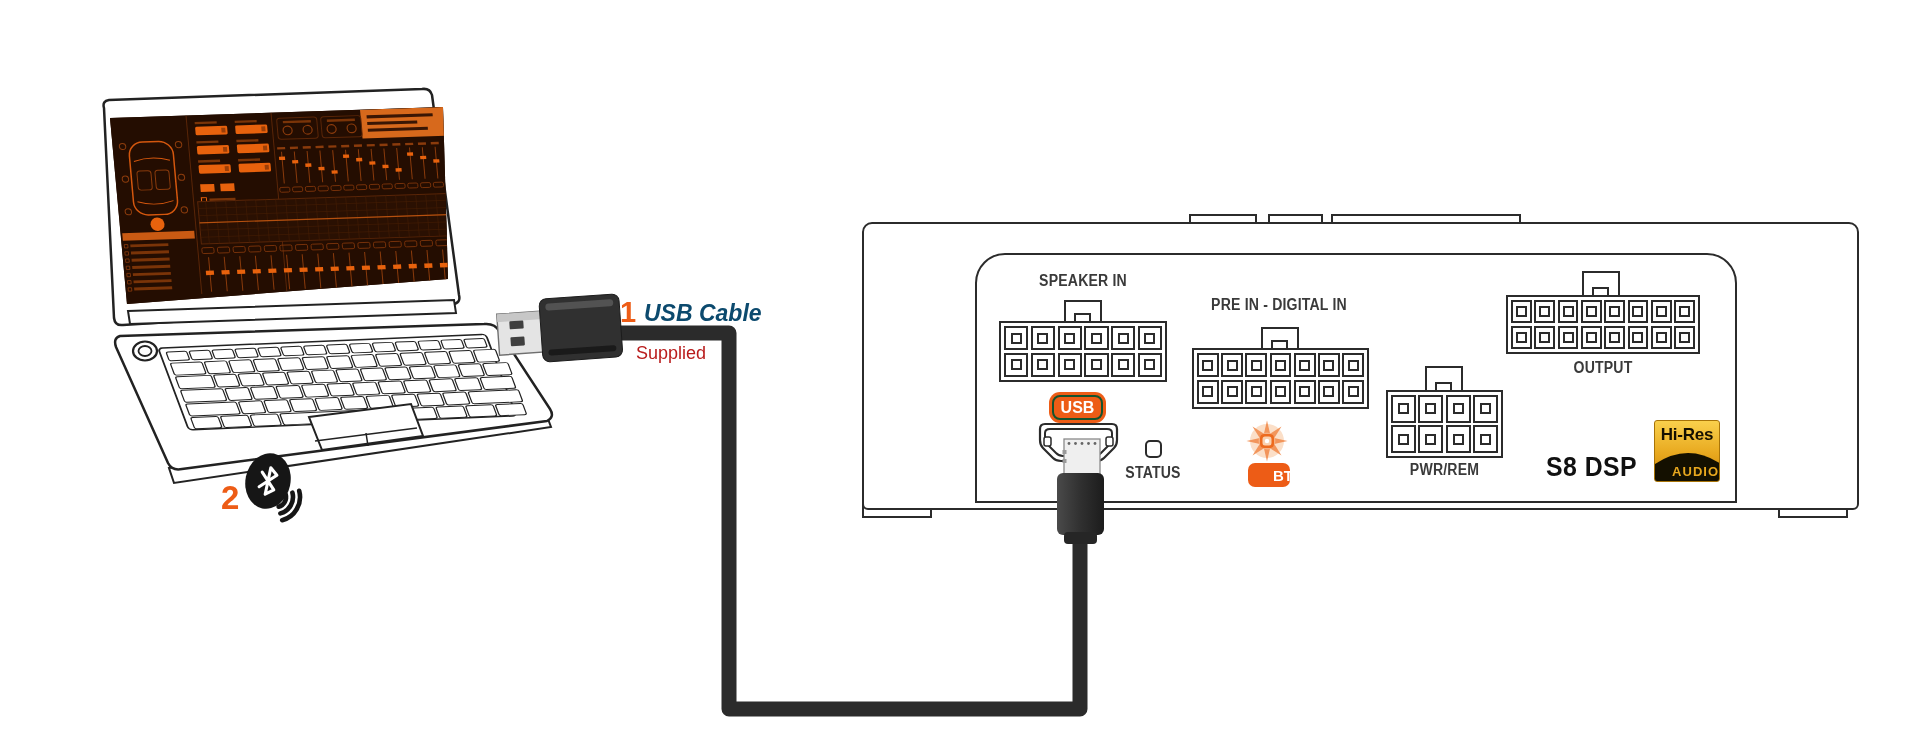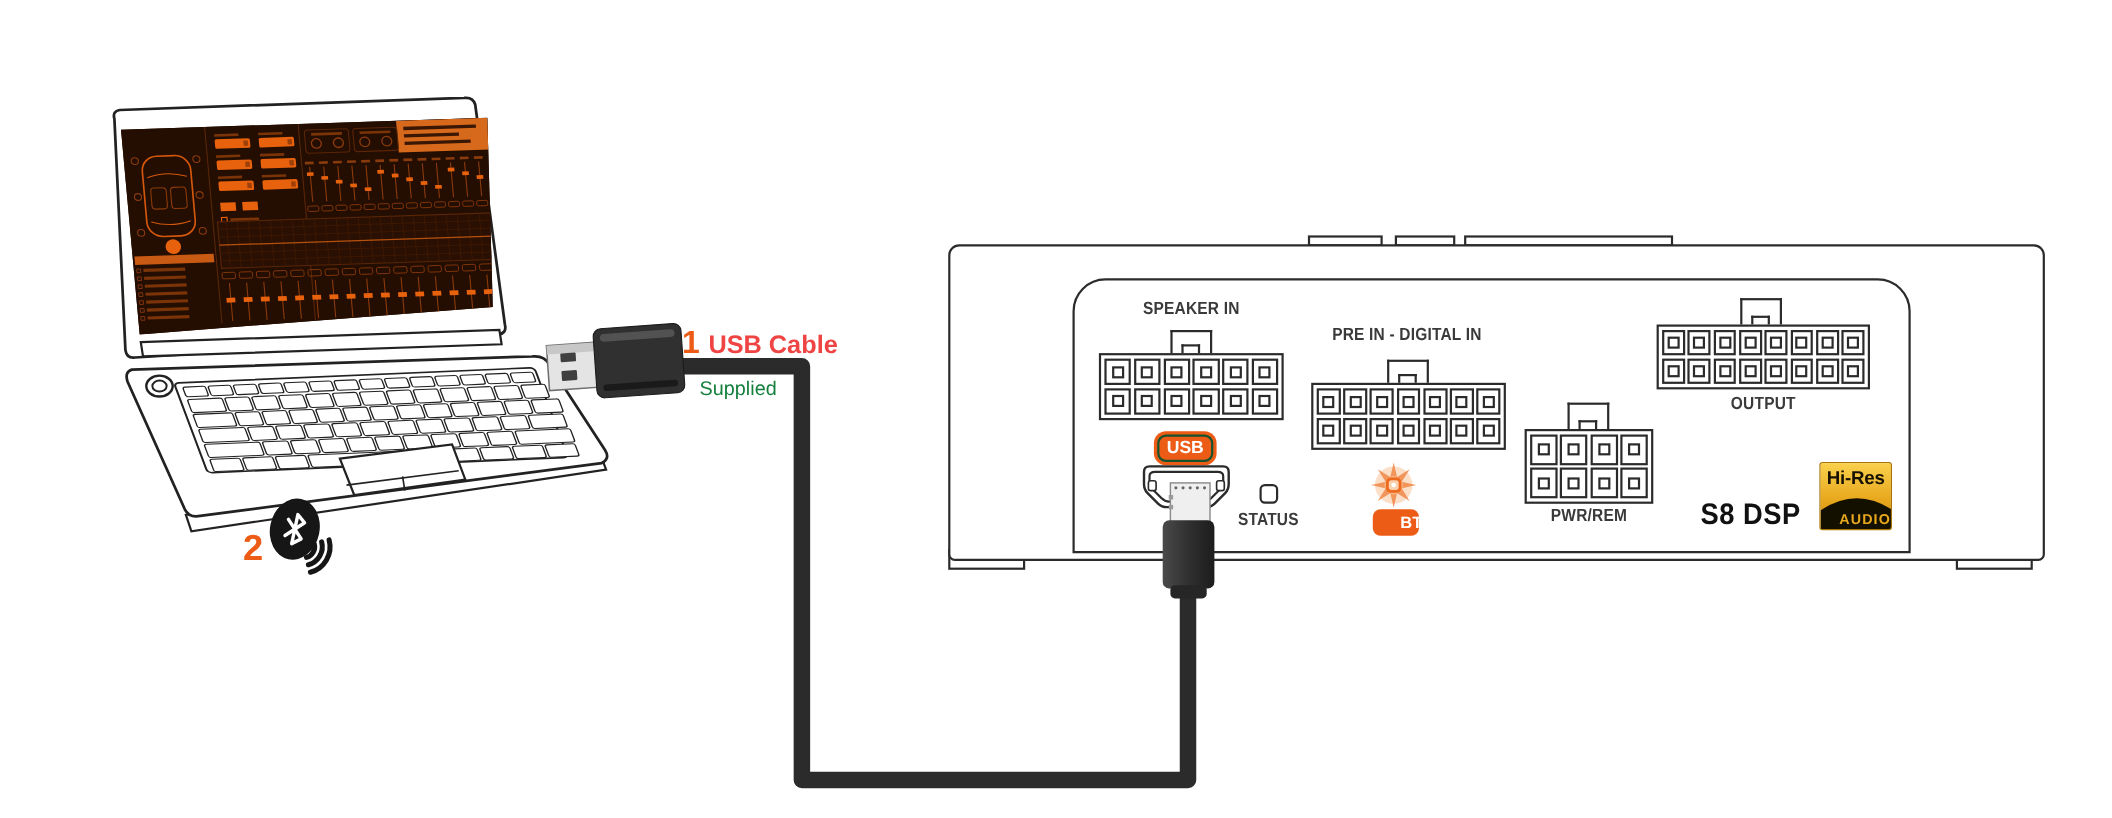--- a/index.html
+++ b/index.html
@@ -30,22 +30,22 @@
   .hires-logo{background:linear-gradient(#F9D털 0 0);z-index:6;}
   .hires-logo{background:linear-gradient(180deg,#F9D04C 0%,#E8A81E 55%,#C9860D 100%);
     border:1px solid #a87408;border-radius:3px;overflow:hidden;}
   .hires-top{position:absolute;top:4px;left:0;width:100%;text-align:center;color:#151000;
     font-weight:800;font-size:17px;letter-spacing:-.2px;z-index:2;}
   .hires-bottom{position:absolute;bottom:2px;left:0;width:100%;text-align:right;color:#E8A81E;
     font-weight:800;font-size:13px;letter-spacing:1px;z-index:2;}
   .hires-curve{position:absolute;bottom:0;left:0;z-index:1;}
   
   .callout-num{color:#ED5C16;font-weight:bold;z-index:8;}
-  .callout-label{color:#ef4444;font-weight:bold;z-index:8;white-space:nowrap;}
-  .callout-sub{color:#15803d;font-weight:normal;z-index:8;}
+  .callout-label{color:#0c4a6e;font-weight:bold;z-index:8;white-space:nowrap;font-style:italic;}
+  .callout-sub{color:#b91c1c;font-weight:normal;z-index:8;}
   
   #art{position:absolute;left:0;top:0;z-index:7;pointer-events:none;}
 </style>
 </head>
 <body>
 
 <div id="stage">
 
   <div>
     <div class="abs top-tab" style="left:1165px;top:214px;width:68px;height:10px;"></div>

